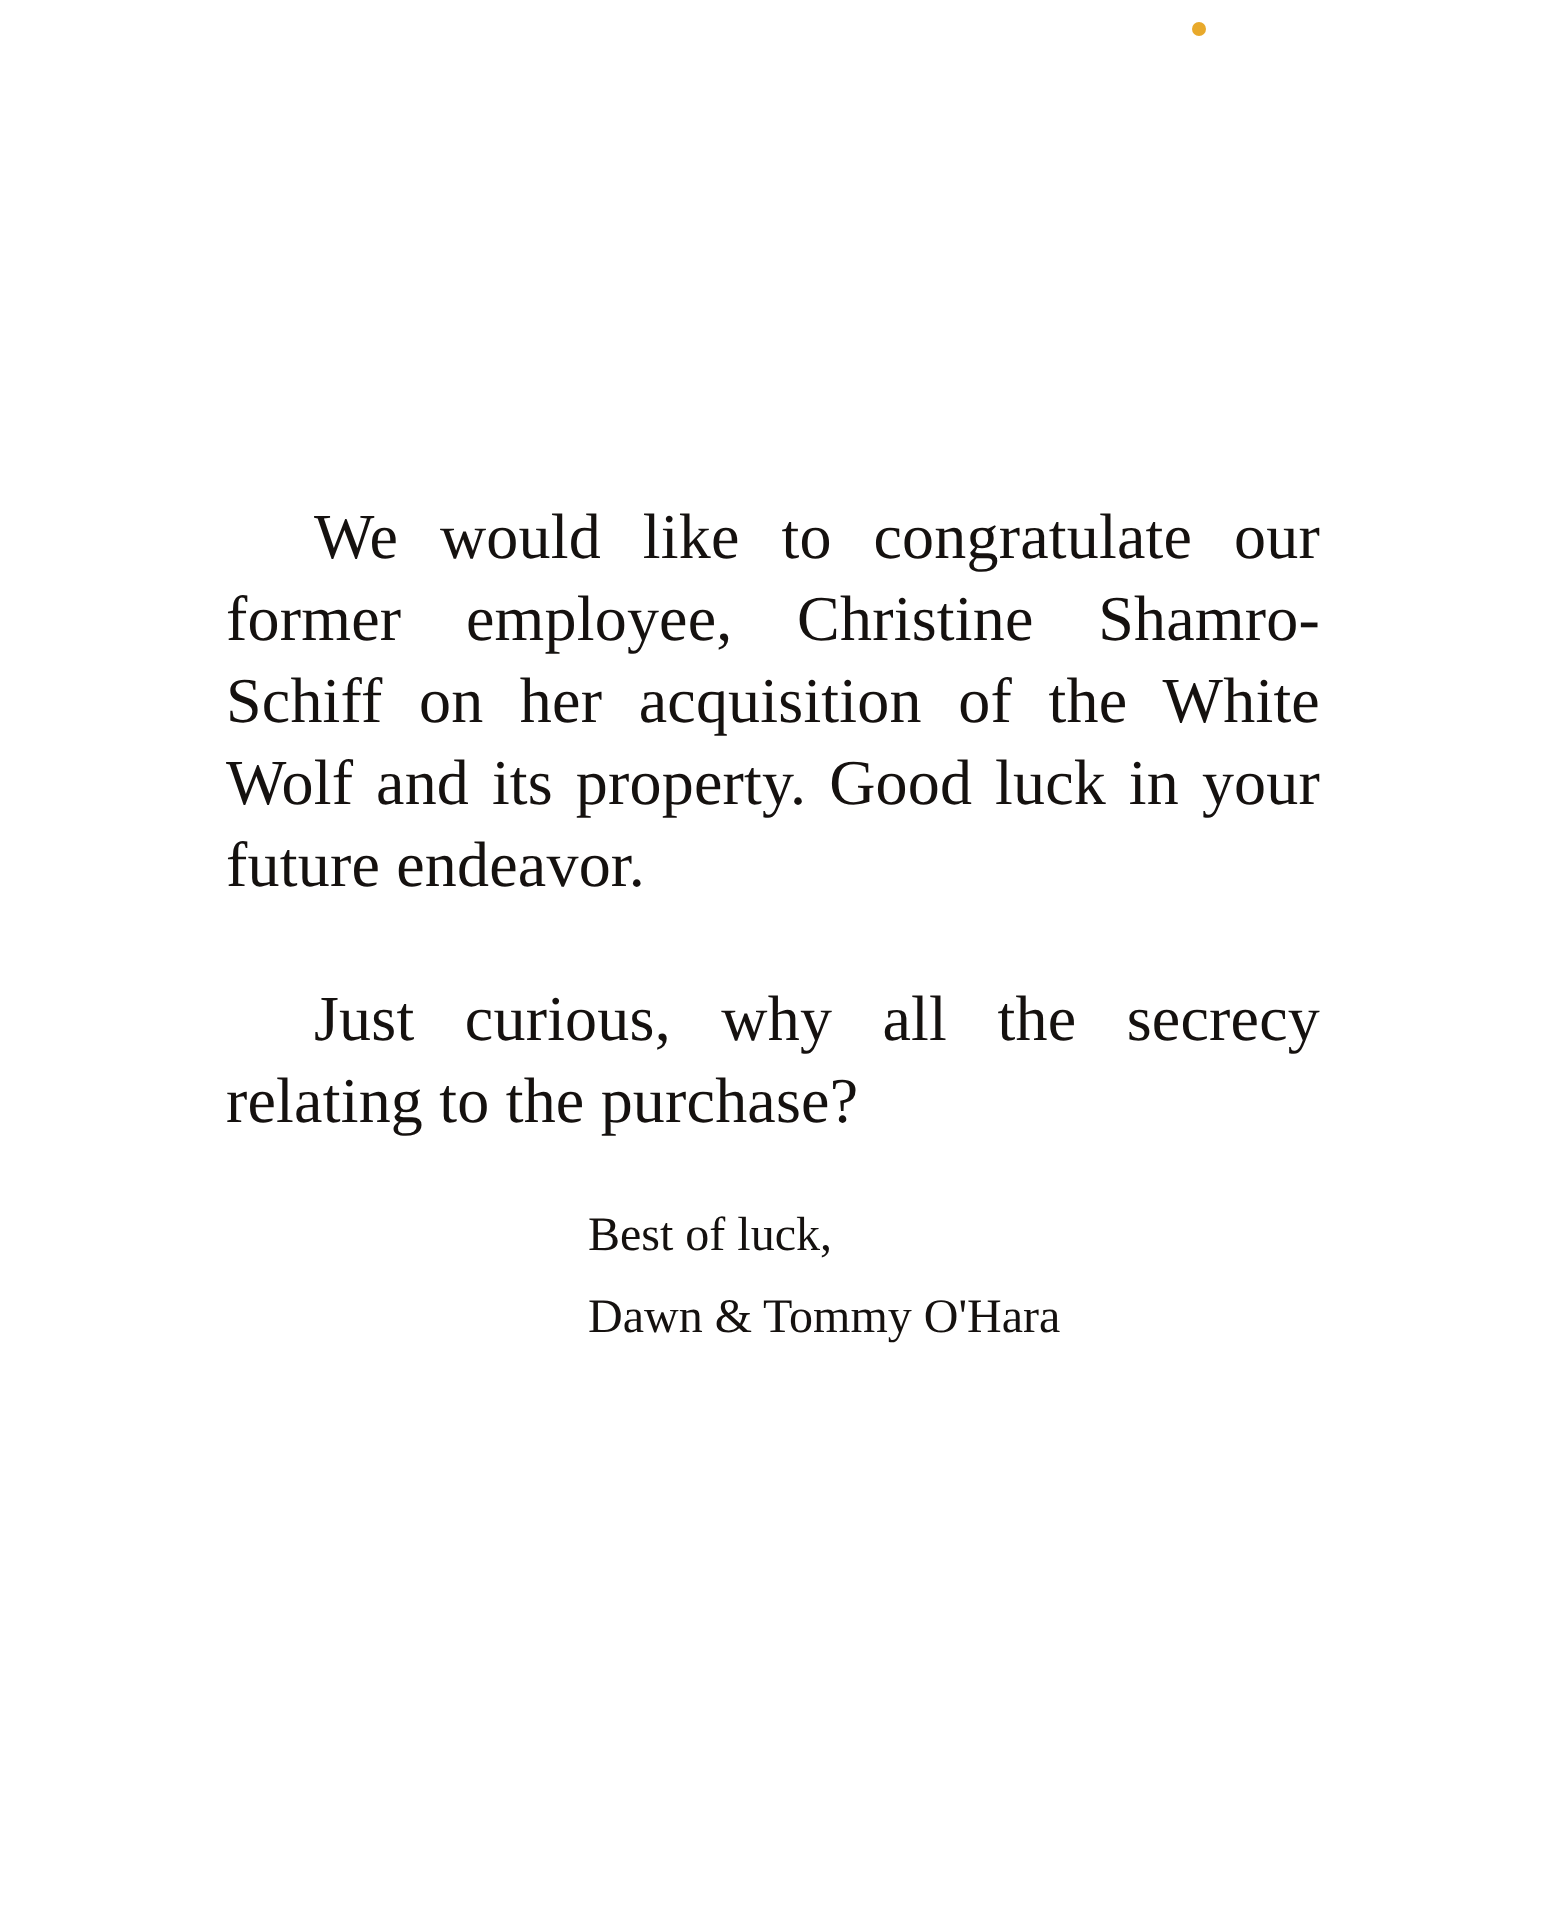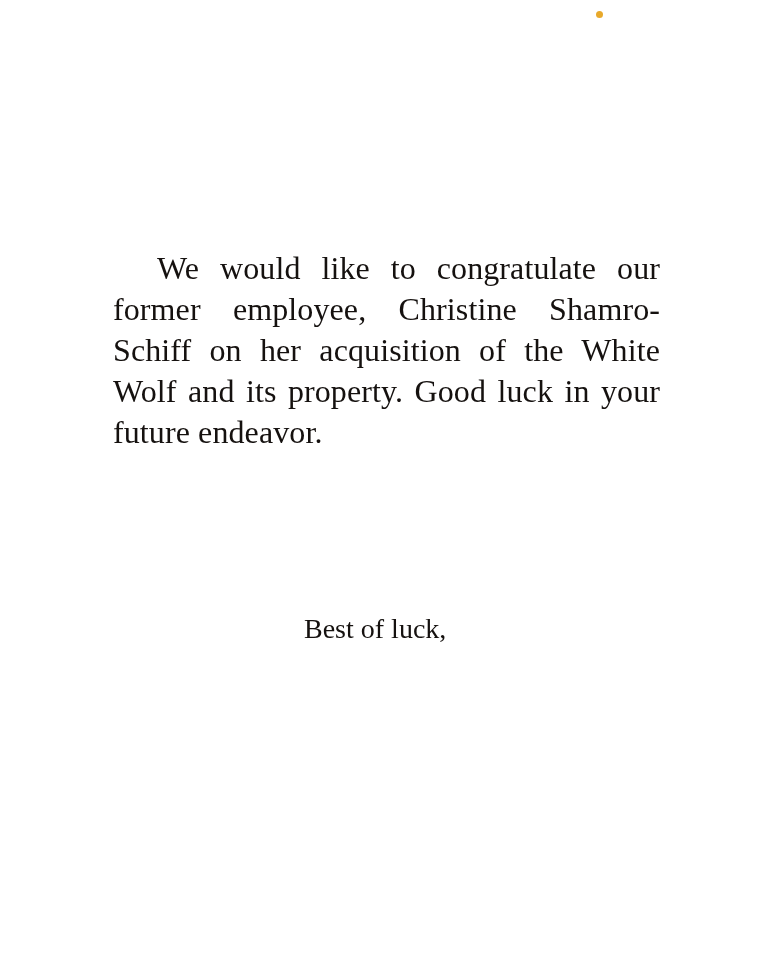--- a/index.html
+++ b/index.html
@@ -48,34 +48,36 @@
   .para:last-of-type {
     margin-bottom: 0;
   }
   .signoff {
     position: absolute;
     left: 294px;
     top: 598px;
     width: 400px;
   }
   .signoff-line {
-    font-size: 28px;
+    font-size: 24px;
     line-height: 41px;
-    margin: 10px;
+    margin: 0;
     white-space: nowrap;
   }
 </style>
 </head>
 <body>
 
 <div class="page">
 
   <div class="dot-marker"></div>
 
   <div class="letter-body">
     <p class="para">We would like to congratulate our former employee, Christine Shamro-Schiff on her acquisition of the White Wolf and its property. Good luck in your future endeavor.</p>
+    <p class="para">Just curious, why all the secrecy relating to the purchase?</p>
   </div>
 
   <div class="signoff">
     <p class="signoff-line">Best of luck,</p>
+    <p class="signoff-line">Dawn &amp; Tommy O'Hara</p>
   </div>
 
 </div>
 
 </body></html>

